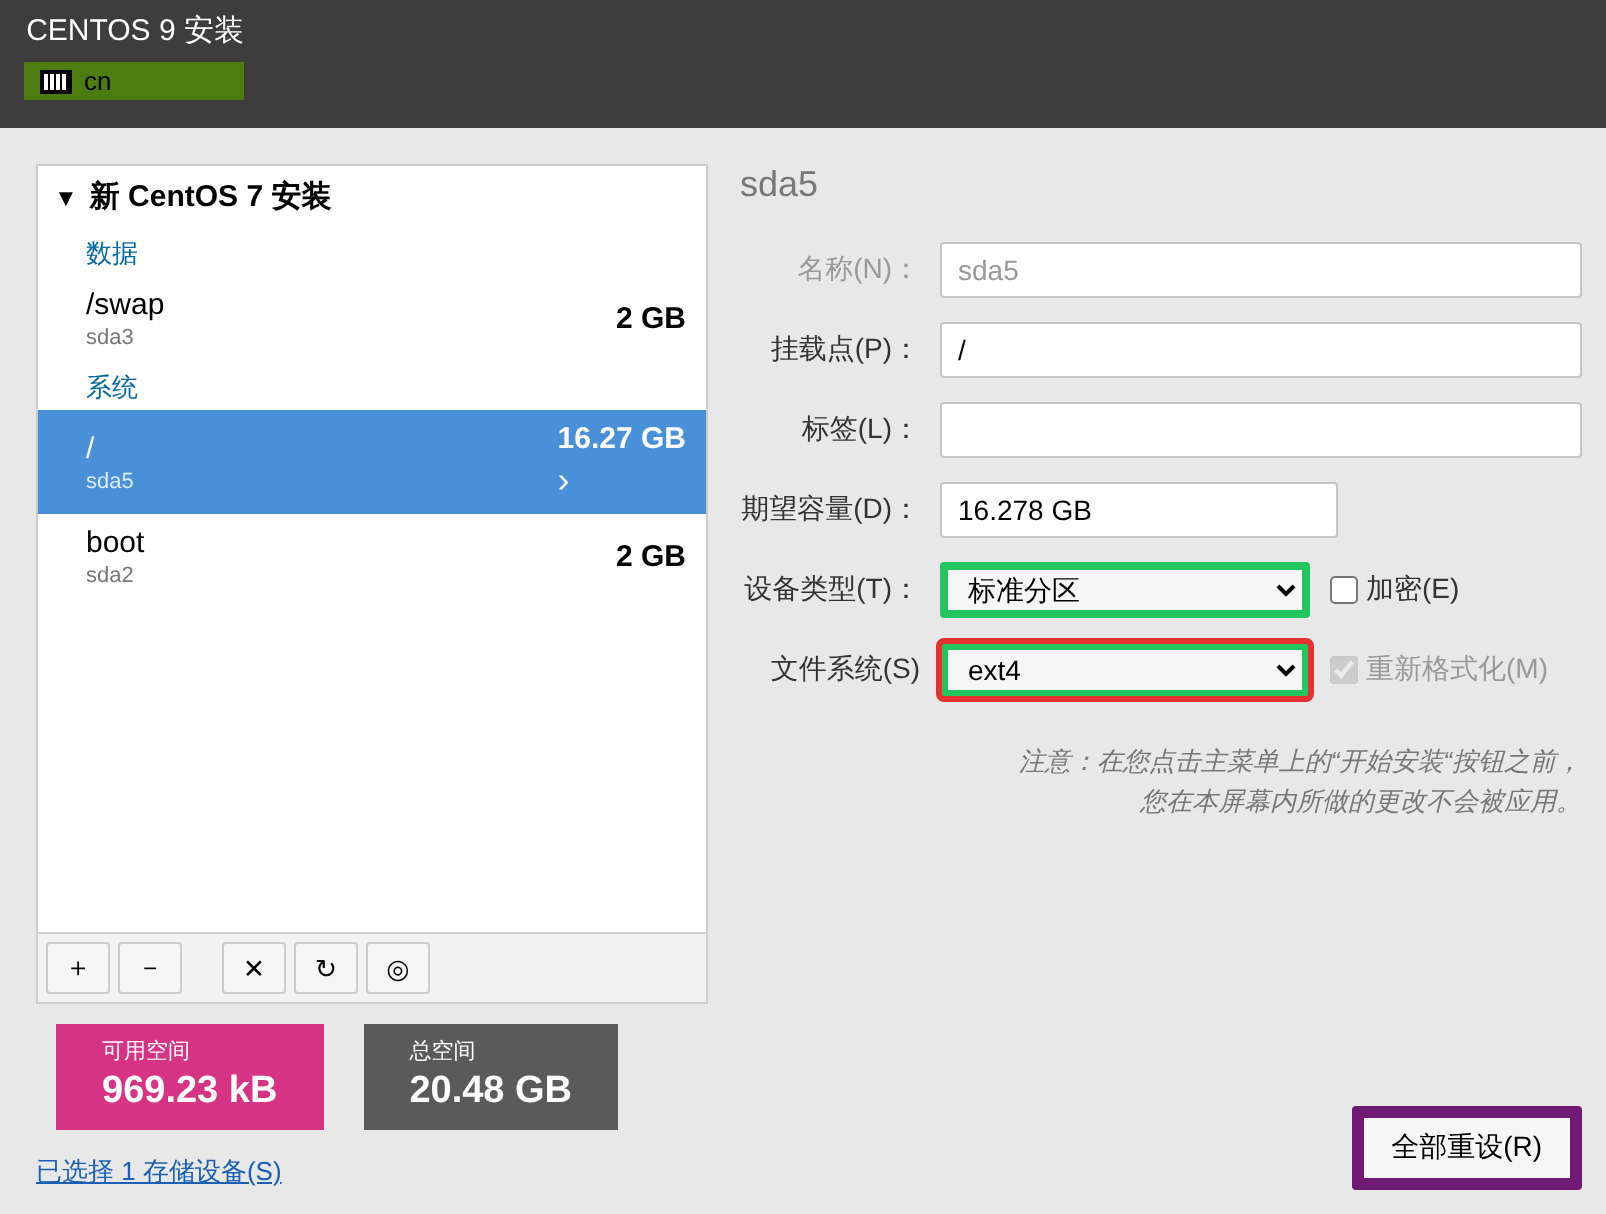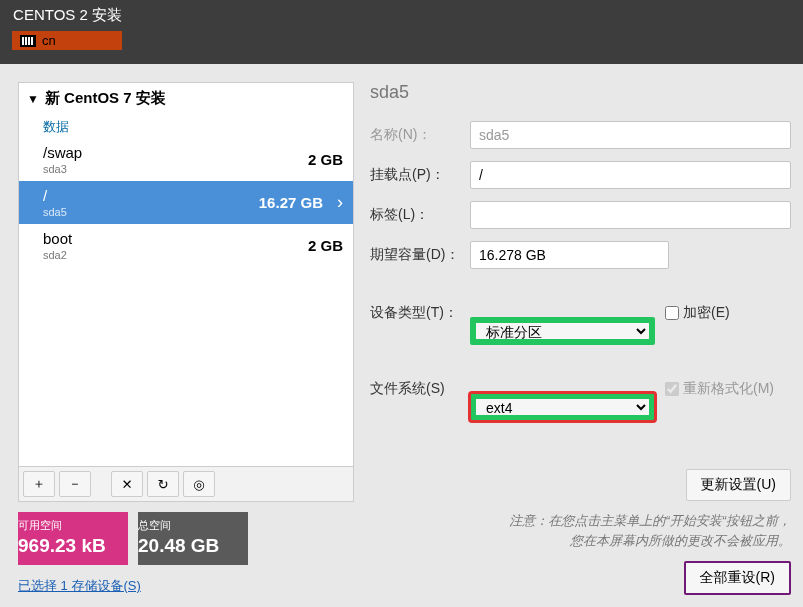--- a/index.html
+++ b/index.html
@@ -4,80 +4,80 @@
 <style>
 * { box-sizing: border-box; margin: 0; padding: 0; font-family: sans-serif; }
 body { background: #e8e8e8; width: 803px; height: 607px; overflow: hidden; }
 
 .topbar { background: #3d3d3d; height: 64px; display: flex; justify-content: space-between; padding: 6px 12px; }
 .topbar-left { color: #fff; }
 .topbar-title { font-size: 18px; font-weight: normal; margin-bottom: 4px; }
 .done-btn { background: #3a6ea5; color: #fff; border: none; padding: 4px 10px; font-size: 13px; cursor: pointer; border-radius: 2px; }
 .topbar-right { text-align: right; color: #fff; }
 .installer-name { font-size: 15px; margin-bottom: 6px; }
-.kbd-indicator { background: #c2410c; color: #000; display: inline-flex; align-items: center; padding: 2px 8px; font-size: 13px; min-width: 110px; }
+.kbd-indicator { background: #4d7c0f; color: #000; display: inline-flex; align-items: center; padding: 2px 8px; font-size: 13px; min-width: 110px; }
 .kbd-icon { display: inline-block; width: 16px; height: 12px; background: #000; margin-right: 6px; position: relative; }
 .kbd-icon::after { content:""; position:absolute; inset:2px; background: repeating-linear-gradient(90deg,#fff 0 2px,#000 2px 3px); }
 
 .content { display: flex; padding: 18px 12px 12px 18px; gap: 16px; height: 543px; }
 
 .left-col { width: 336px; display: flex; flex-direction: column; }
 .tree { background: #fff; border: 1px solid #ccc; flex: 1; overflow: auto; }
 .tree-header { display:flex; align-items:center; padding: 6px 8px; font-size: 15px; font-weight: bold; }
 .tri { margin-right: 6px; font-size: 12px; }
 .section-label { color: #0369a1; font-size: 13px; padding: 4px 8px 2px 24px; }
 .part-item { display: flex; justify-content: space-between; align-items: center; padding: 6px 10px 6px 24px; cursor: pointer; }
 .part-item.selected { background: #4a90d9; color: #fff; }
 .part-main { display: flex; flex-direction: column; }
 .part-mount { font-size: 15px; }
 .part-dev { font-size: 11px; color: #777; margin-top: 2px; }
 .part-item.selected .part-dev { color: #dbe9f7; }
-.part-right { display:flex; align-items:center; gap:14px; }
+.part-right { display:flex; align-items:flex-start; gap:2px;flex-direction:column; }
 .part-size { font-size: 15px; font-weight: bold; }
 .chevron { color:#fff; font-size:18px; }
 
 .toolbar { border:1px solid #ccc; border-top:none; background:#f2f2f2; display:flex; gap:4px; padding:4px; }
 .tool-btn { width:32px; height:26px; background:#f6f6f6; border:1px solid #ccc; cursor:pointer; display:flex; align-items:center; justify-content:center; border-radius:2px; }
 .tool-sep { width:12px; }
 
 .space-row { display:flex; gap:10px; margin-top:10px; }
-.space-box { padding:6px 0 8px; min-width:110px; }
+.space-box { padding:6px 23px 8px; min-width:110px;margin-left:10px; }
 .space-box.avail { background:#d63384; color:#fff; }
 .space-box.total { background:#5a5a5a; color:#fff; }
 .space-label { font-size:11px; }
 .space-val { font-size:19px; font-weight:bold; margin-top:2px; }
 
 .storage-link { color:#1a5fb4; text-decoration:underline; font-size:13px; margin-top:12px; display:inline-block; }
 
 .right-col { flex:1; display:flex; flex-direction:column; }
 .detail-title { font-size:18px; color:#777; margin-bottom:18px; }
 .form-row { display:flex; align-items:center; margin-bottom:12px; gap:10px; }
-.form-label { width:90px; font-size:14px; color:#333; text-align:left; }
+.form-label { width:90px; font-size:14px; color:#333; text-align:right; }
 .form-label.disabled { color:#999; }
 .form-input { flex:1; height:28px; padding:0 8px; border:1px solid #c5c5c5; background:#fff; font-size:14px; border-radius:2px; }
 .form-input.short { flex:0 0 90px; }
 .form-input:disabled { color:#999; }
-.form-select { flex:0 0 185px; height:28px; border:6px solid #22c55e; background:#f6f6f6; font-size:14px; padding:0 6px; border-radius:2px;margin-top:36px; }
+.form-select { flex:0 0 185px; height:28px; border:4px solid #22c55e; background:#f6f6f6; font-size:14px; padding:0 6px; border-radius:2px; }
 .form-select.highlighted { outline: 3px solid #e43232; outline-offset:-1px; }
 .chk-wrap { display:flex; align-items:center; gap:4px; font-size:14px; color:#333; }
 .chk-wrap.disabled { color:#999; }
 .chk-wrap input { width:14px; height:14px; }
 
 .update-btn { align-self:flex-end; margin-top:36px; padding:6px 14px; background:#f6f6f6; border:1px solid #ccc; font-size:14px; cursor:pointer; border-radius:2px; }
 .note { font-size:13px; color:#777; font-style:italic; text-align:right; margin-top:10px; line-height:1.5; }
 
 .footer-right { margin-top:auto; display:flex; justify-content:flex-end; }
-.reset-btn { padding:6px 14px; background:#f6f6f6; border:2px solid #701a75; font-size:14px; cursor:pointer; border-radius:2px; }
+.reset-btn { padding:6px 14px; background:#f6f6f6; border:6px solid #701a75; font-size:14px; cursor:pointer; border-radius:2px; }
 </style>
 </head>
 <body>
 
 <div class="topbar">
   <div class="topbar-right">
-    <div class="installer-name">CENTOS 2 安装</div>
+    <div class="installer-name">CENTOS 9 安装</div>
     <div class="kbd-indicator">
       <span class="kbd-icon"></span>
       <span>cn</span>
     </div>
   </div>
 </div>
 
 <div class="content">
   <div class="left-col">
     <div class="tree">
@@ -86,20 +86,21 @@
         <span>新 CentOS 7 安装</span>
       </div>
       <div class="section-label">数据</div>
       <div class="part-item">
         <div class="part-main">
           <span class="part-mount">/swap</span>
           <span class="part-dev">sda3</span>
         </div>
         <span class="part-size">2 GB</span>
       </div>
+      <div class="section-label">系统</div>
       <div class="part-item selected">
         <div class="part-main">
           <span class="part-mount">/</span>
           <span class="part-dev">sda5</span>
         </div>
         <div class="part-right">
           <span class="part-size">16.27 GB</span>
           <span class="chevron">›</span>
         </div>
       </div>
@@ -175,21 +176,20 @@
       <span class="form-label">文件系统(S)</span>
       <select class="form-select highlighted">
         <option>ext4</option>
       </select>
       <label class="chk-wrap disabled">
         <input type="checkbox" checked="" disabled="" style="">
         <span>重新格式化(M)</span>
       </label>
     </div>
 
-    <button class="update-btn">更新设置(U)</button>
     <div class="note">
       <span>注意：在您点击主菜单上的“开始安装“按钮之前，</span><br>
       <span>您在本屏幕内所做的更改不会被应用。</span>
     </div>
 
     <div class="footer-right">
       <button class="reset-btn">全部重设(R)</button>
     </div>
   </div>
 </div>

